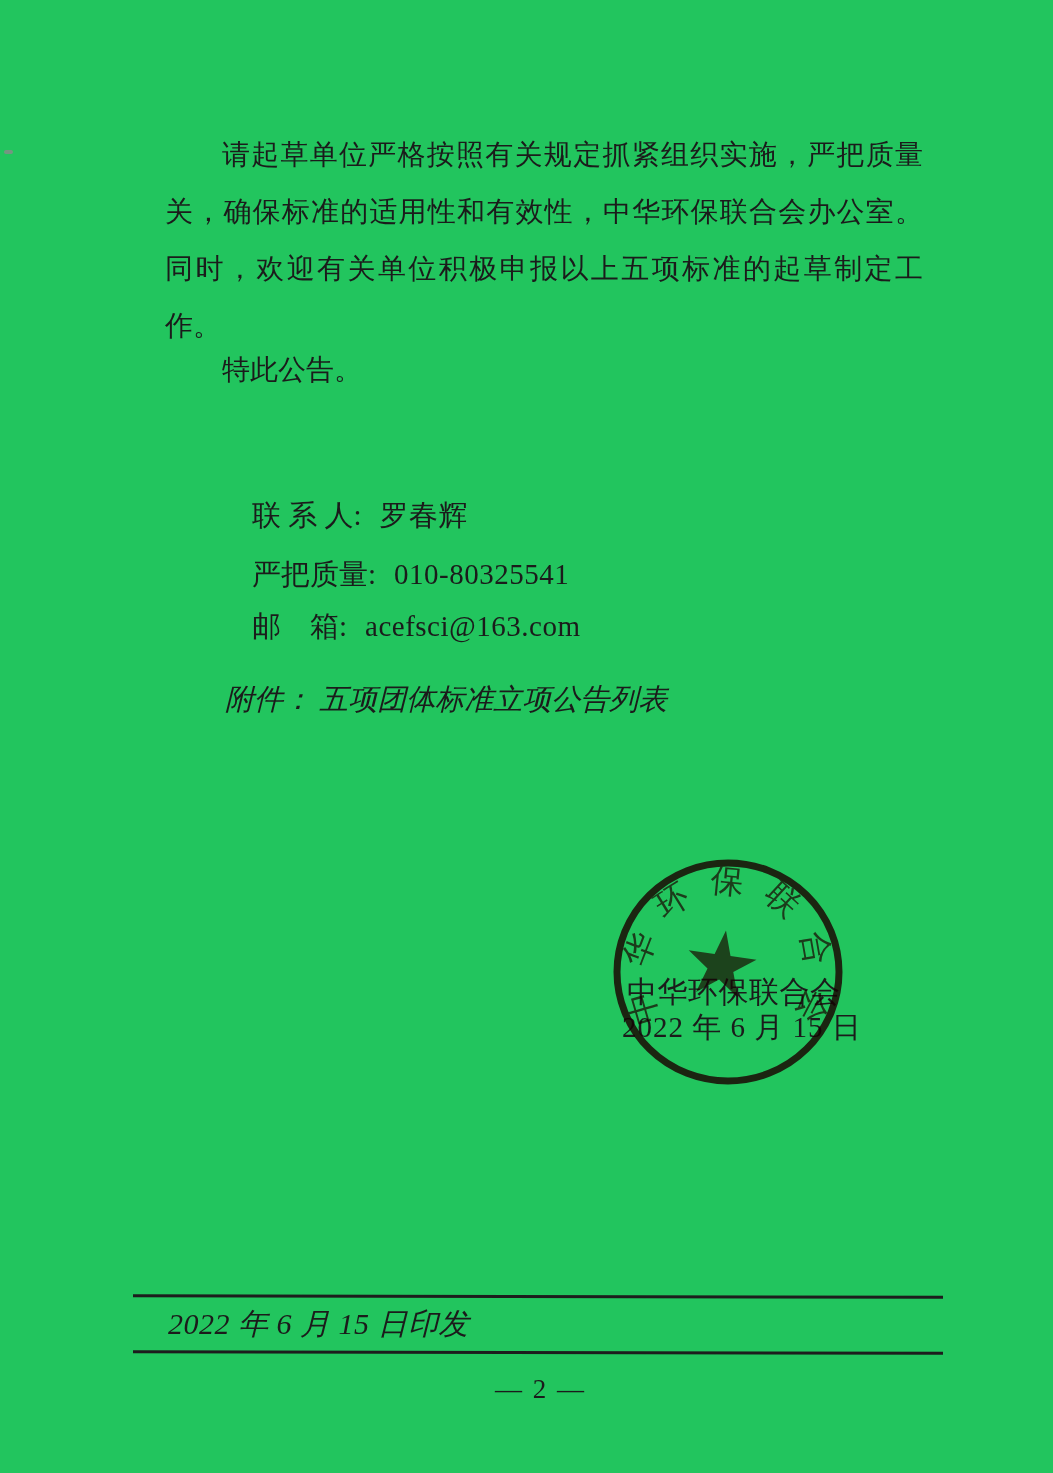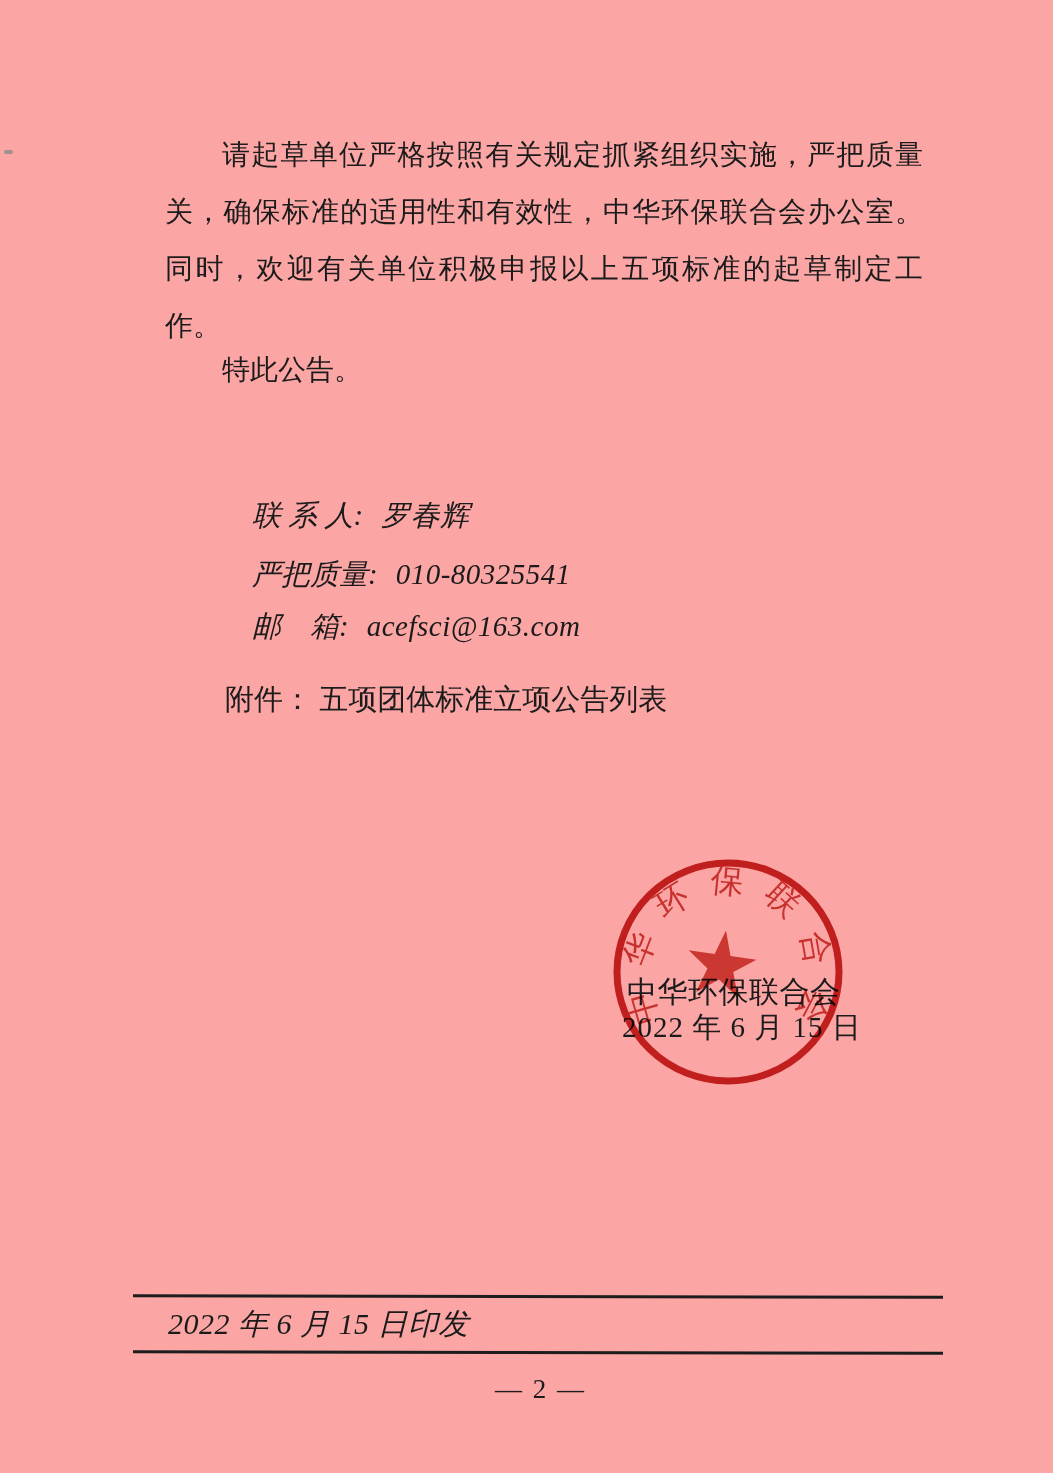--- a/index.html
+++ b/index.html
@@ -1,20 +1,20 @@
 <!DOCTYPE html>
 <html><head>
 <meta charset="utf-8">
 <style>
   html,body{margin:0;padding:0;background:#e8e8e8;}
   .page{
     position:relative;
     width:1053px;height:1473px;
     margin:0 auto;
-    background:#fca5a5;
+    background:#22c55e;
     overflow:hidden;
     font-family:"Liberation Serif","DejaVu Serif",serif;
     color:#1b1b1b;
   }
   
   .para{
     position:absolute;left:165px;top:126px;width:758px;
     font-size:28px;line-height:57px;
     text-align:justify;
   }
@@ -25,28 +25,28 @@
   }
   .para .jline.first{text-indent:57px;}
   .para .jline.lastline{text-align-last:left;white-space:normal;}
   .closing{
     position:absolute;left:222px;top:352px;
     font-size:28px;line-height:36px;white-space:pre;
   }
   
   .contact-row{
     position:absolute;left:223px;
-    font-size:29px;line-height:34px;white-space:pre;font-style:italic;
+    font-size:29px;line-height:34px;white-space:pre;
   }
   .contact-row .lbl{white-space:pre;margin-right:18px;}
   .contact-row .val{white-space:pre;letter-spacing:0.5px;}
   
   .attachment{
     position:absolute;left:225px;top:681px;
-    font-size:29px;line-height:36px;white-space:pre;
+    font-size:29px;line-height:36px;white-space:pre;font-style:italic;
   }
   
   .sig-name{
     position:absolute;left:627px;top:974px;
     font-size:30px;line-height:36px;letter-spacing:0.5px;white-space:pre;z-index:1;
   }
   .seal-date{
     position:absolute;left:622px;top:1008px;
     font-size:29px;line-height:38px;letter-spacing:1px;white-space:pre;z-index:1;
   }

